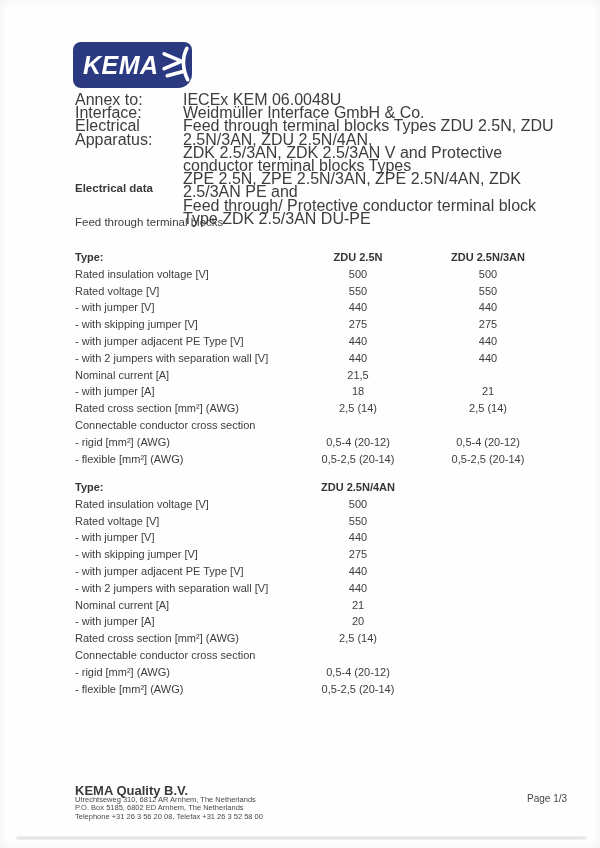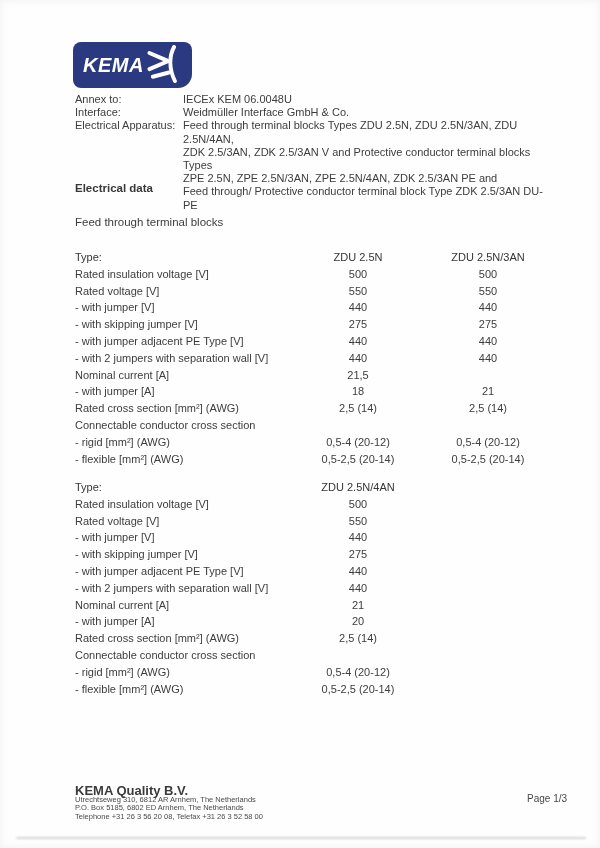--- a/index.html
+++ b/index.html
@@ -18,41 +18,41 @@
   }
 
   
   .logo {
     position: absolute; left: 73px; top: 42px; width: 119px; height: 46px;
     border-radius: 8px 8px 14px 8px;
     display: flex; align-items: center; padding-left: 10px;
   }
   .logo-text {
     color: #ffffff; font-weight: bold; font-style: italic;
-    font-size: 20px; letter-spacing: 0.5px; line-height: 1;
+    font-size: 25px; letter-spacing: 0.5px; line-height: 1;
   }
   .logo-mark { margin-left: 2px; margin-top: -2px; }
 
   
-  .header-block { position: absolute; left: 75px; top: 93px; width: 480px; font-size: 11px; line-height: 13.2px; }
+  .header-block { position: absolute; left: 75px; top: 93px; width: 480px; font-size: 16px; line-height: 13.2px; }
   .hrow { display: grid; grid-template-columns: 108px 1fr; }
   .hlabel { }
   .hvalue { }
 
   .section-title { position: absolute; left: 75px; top: 182px; font-size: 11.5px; font-weight: bold; color: #383838; }
   .subsection-title { position: absolute; left: 75px; top: 216px; font-size: 11.5px; text-underline-offset: 2px; }
 
   
   .dtable { position: absolute; left: 75px; width: 480px; font-size: 11px; }
   .dtable.t1 { top: 249px; }
   .dtable.t2 { top: 479px; }
   .t-row { display: grid; grid-template-columns: 218px 130px 130px; line-height: 16.8px; }
   .t-label { white-space: nowrap; }
   .t-val { text-align: center; white-space: nowrap; }
-  .t-head .t-label, .t-head .t-val { font-weight: normal; color: #353535; }
+  .t-head .t-label, .t-head .t-val { font-weight: bold; color: #353535; }
 
   
   .footer-block { position: absolute; left: 75px; top: 787px; font-size: 7.5px; line-height: 8.2px; color: #4a4a4a; }
   .footer-company { font-size: 13px; font-weight: bold; color: #3a3a3a; margin-bottom: 1px; }
   .page-number { position: absolute; left: 527px; top: 793px; font-size: 10px; color: #474747; }
 </style>
 </head>
 <body>
 
 <div class="page">

